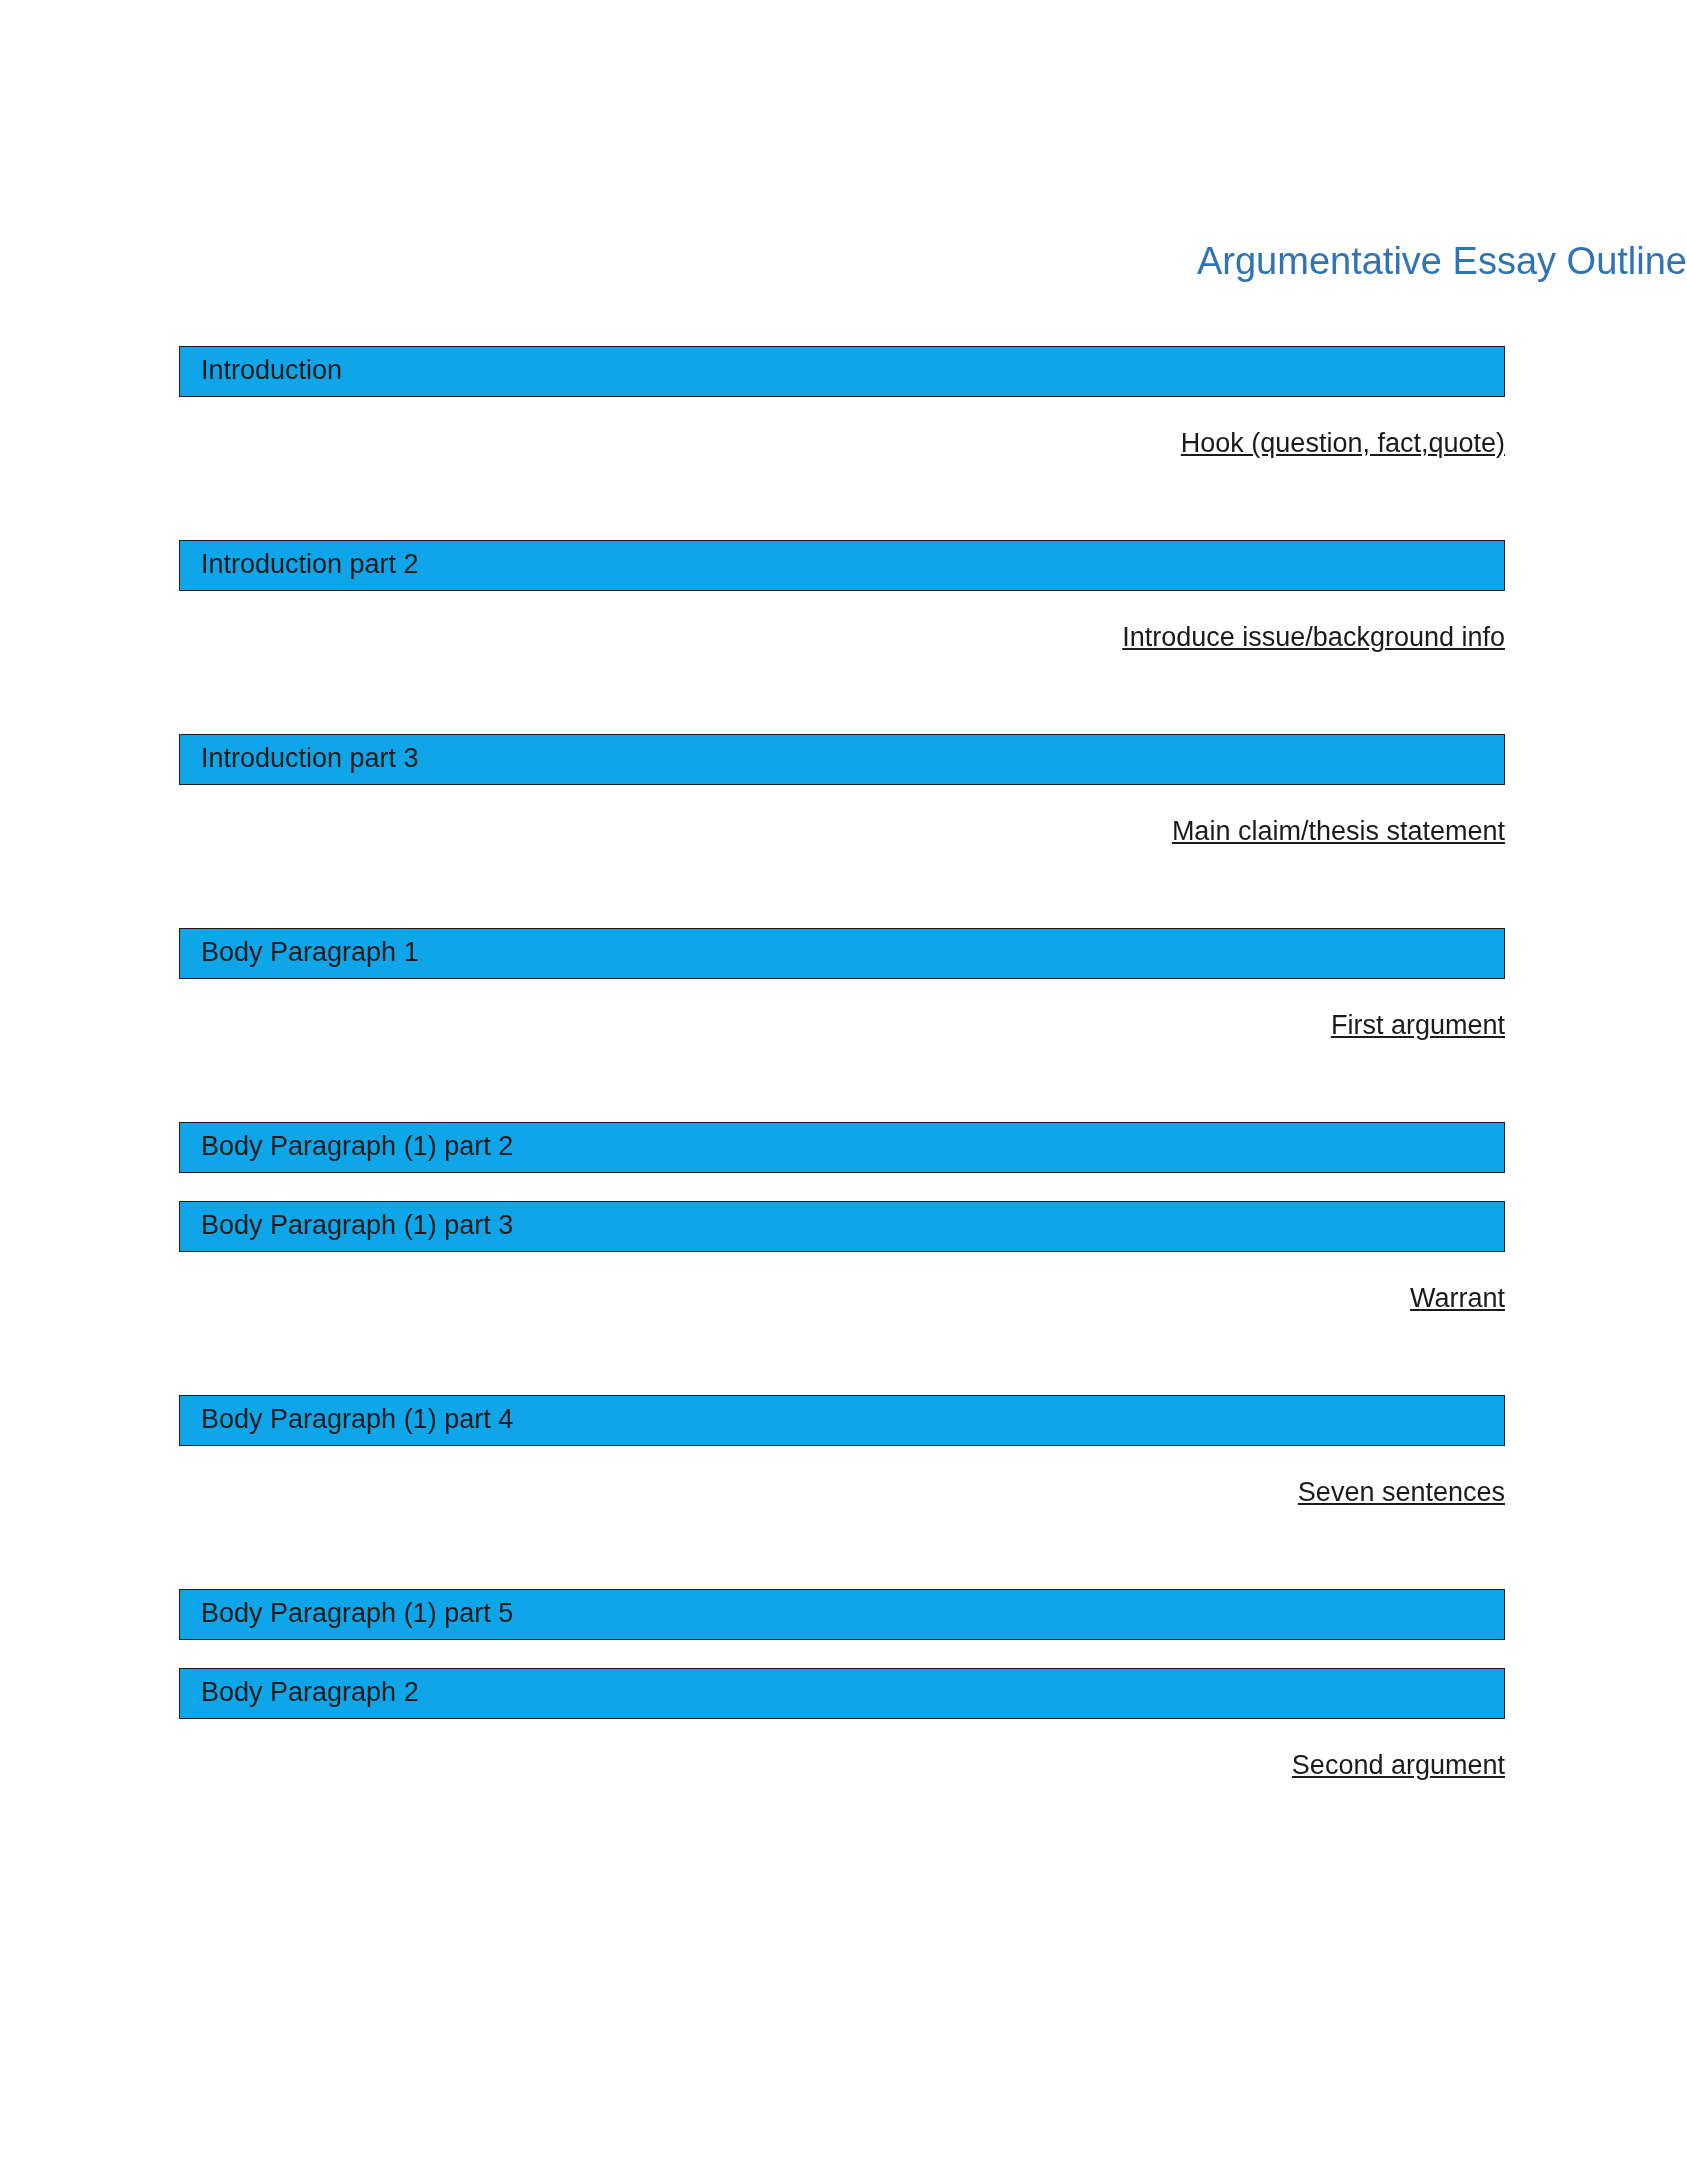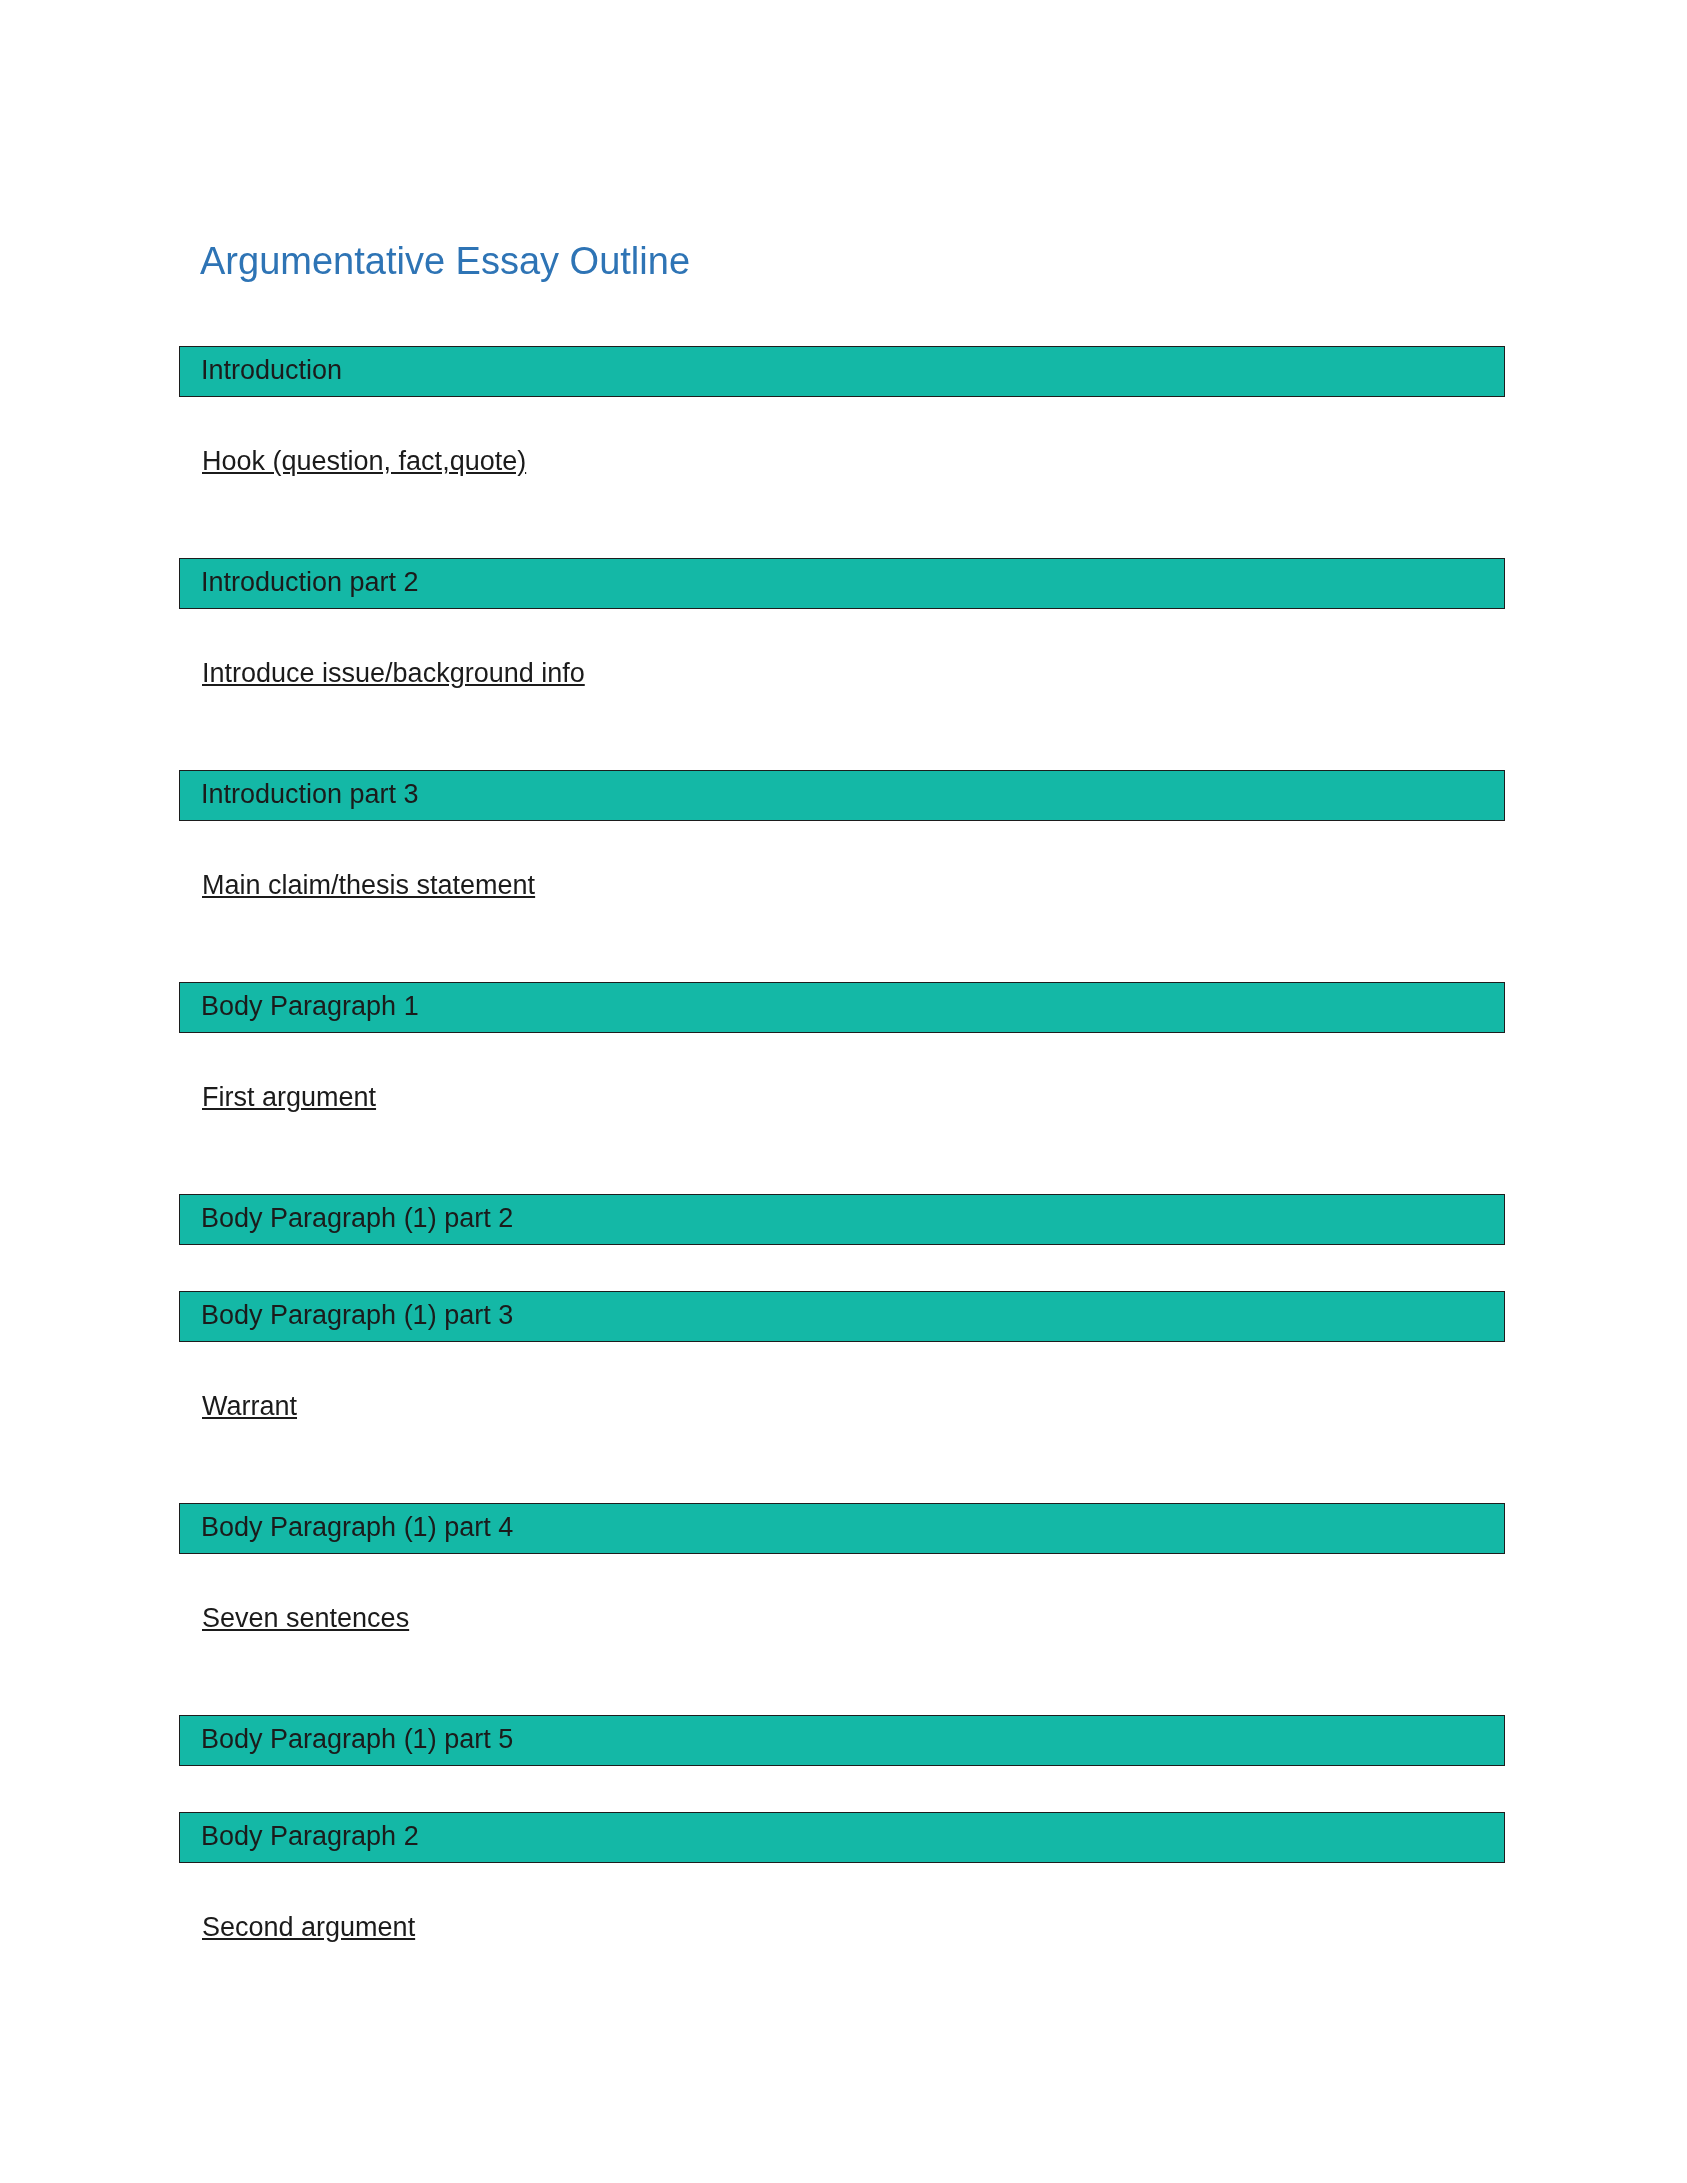--- a/index.html
+++ b/index.html
@@ -13,20 +13,21 @@
     position: relative;
     font-family: "Liberation Sans", sans-serif;
     color: #1b1b1b;
     overflow: hidden;
   }
   .page {
     box-sizing: border-box;
     width: 1687px;
     height: 1692px;
     padding: 238px 0 12px 179px;
+    text-align: right;
   }
   .doc-title {
     margin: 0 0 61px 21px;
     font-size: 38px;
     line-height: 47px;
     font-weight: 400;
     color: #2E74B5;
     letter-spacing: 0px;
   }
   .section {
@@ -34,22 +35,22 @@
   }
   .section-box {
     box-sizing: border-box;
     width: 1326px;
     height: 51px;
     border: 1.7px solid #1d1d1d;
     display: flex;
     align-items: center;
     padding: 0 17.5px 1.7px 21px;
     font-size: 27px;
-    margin: 0 0 46px 0;
-    background: #14b8a6;
+    margin: 0 0 28px 0;
+    background: #0ea5e9;
   }
   .section-caption {
     margin: 0 0 78px 23px;
     font-size: 27px;
     line-height: 37px;
     text-decoration: underline;
   }
 </style>
 </head>
 <body>

